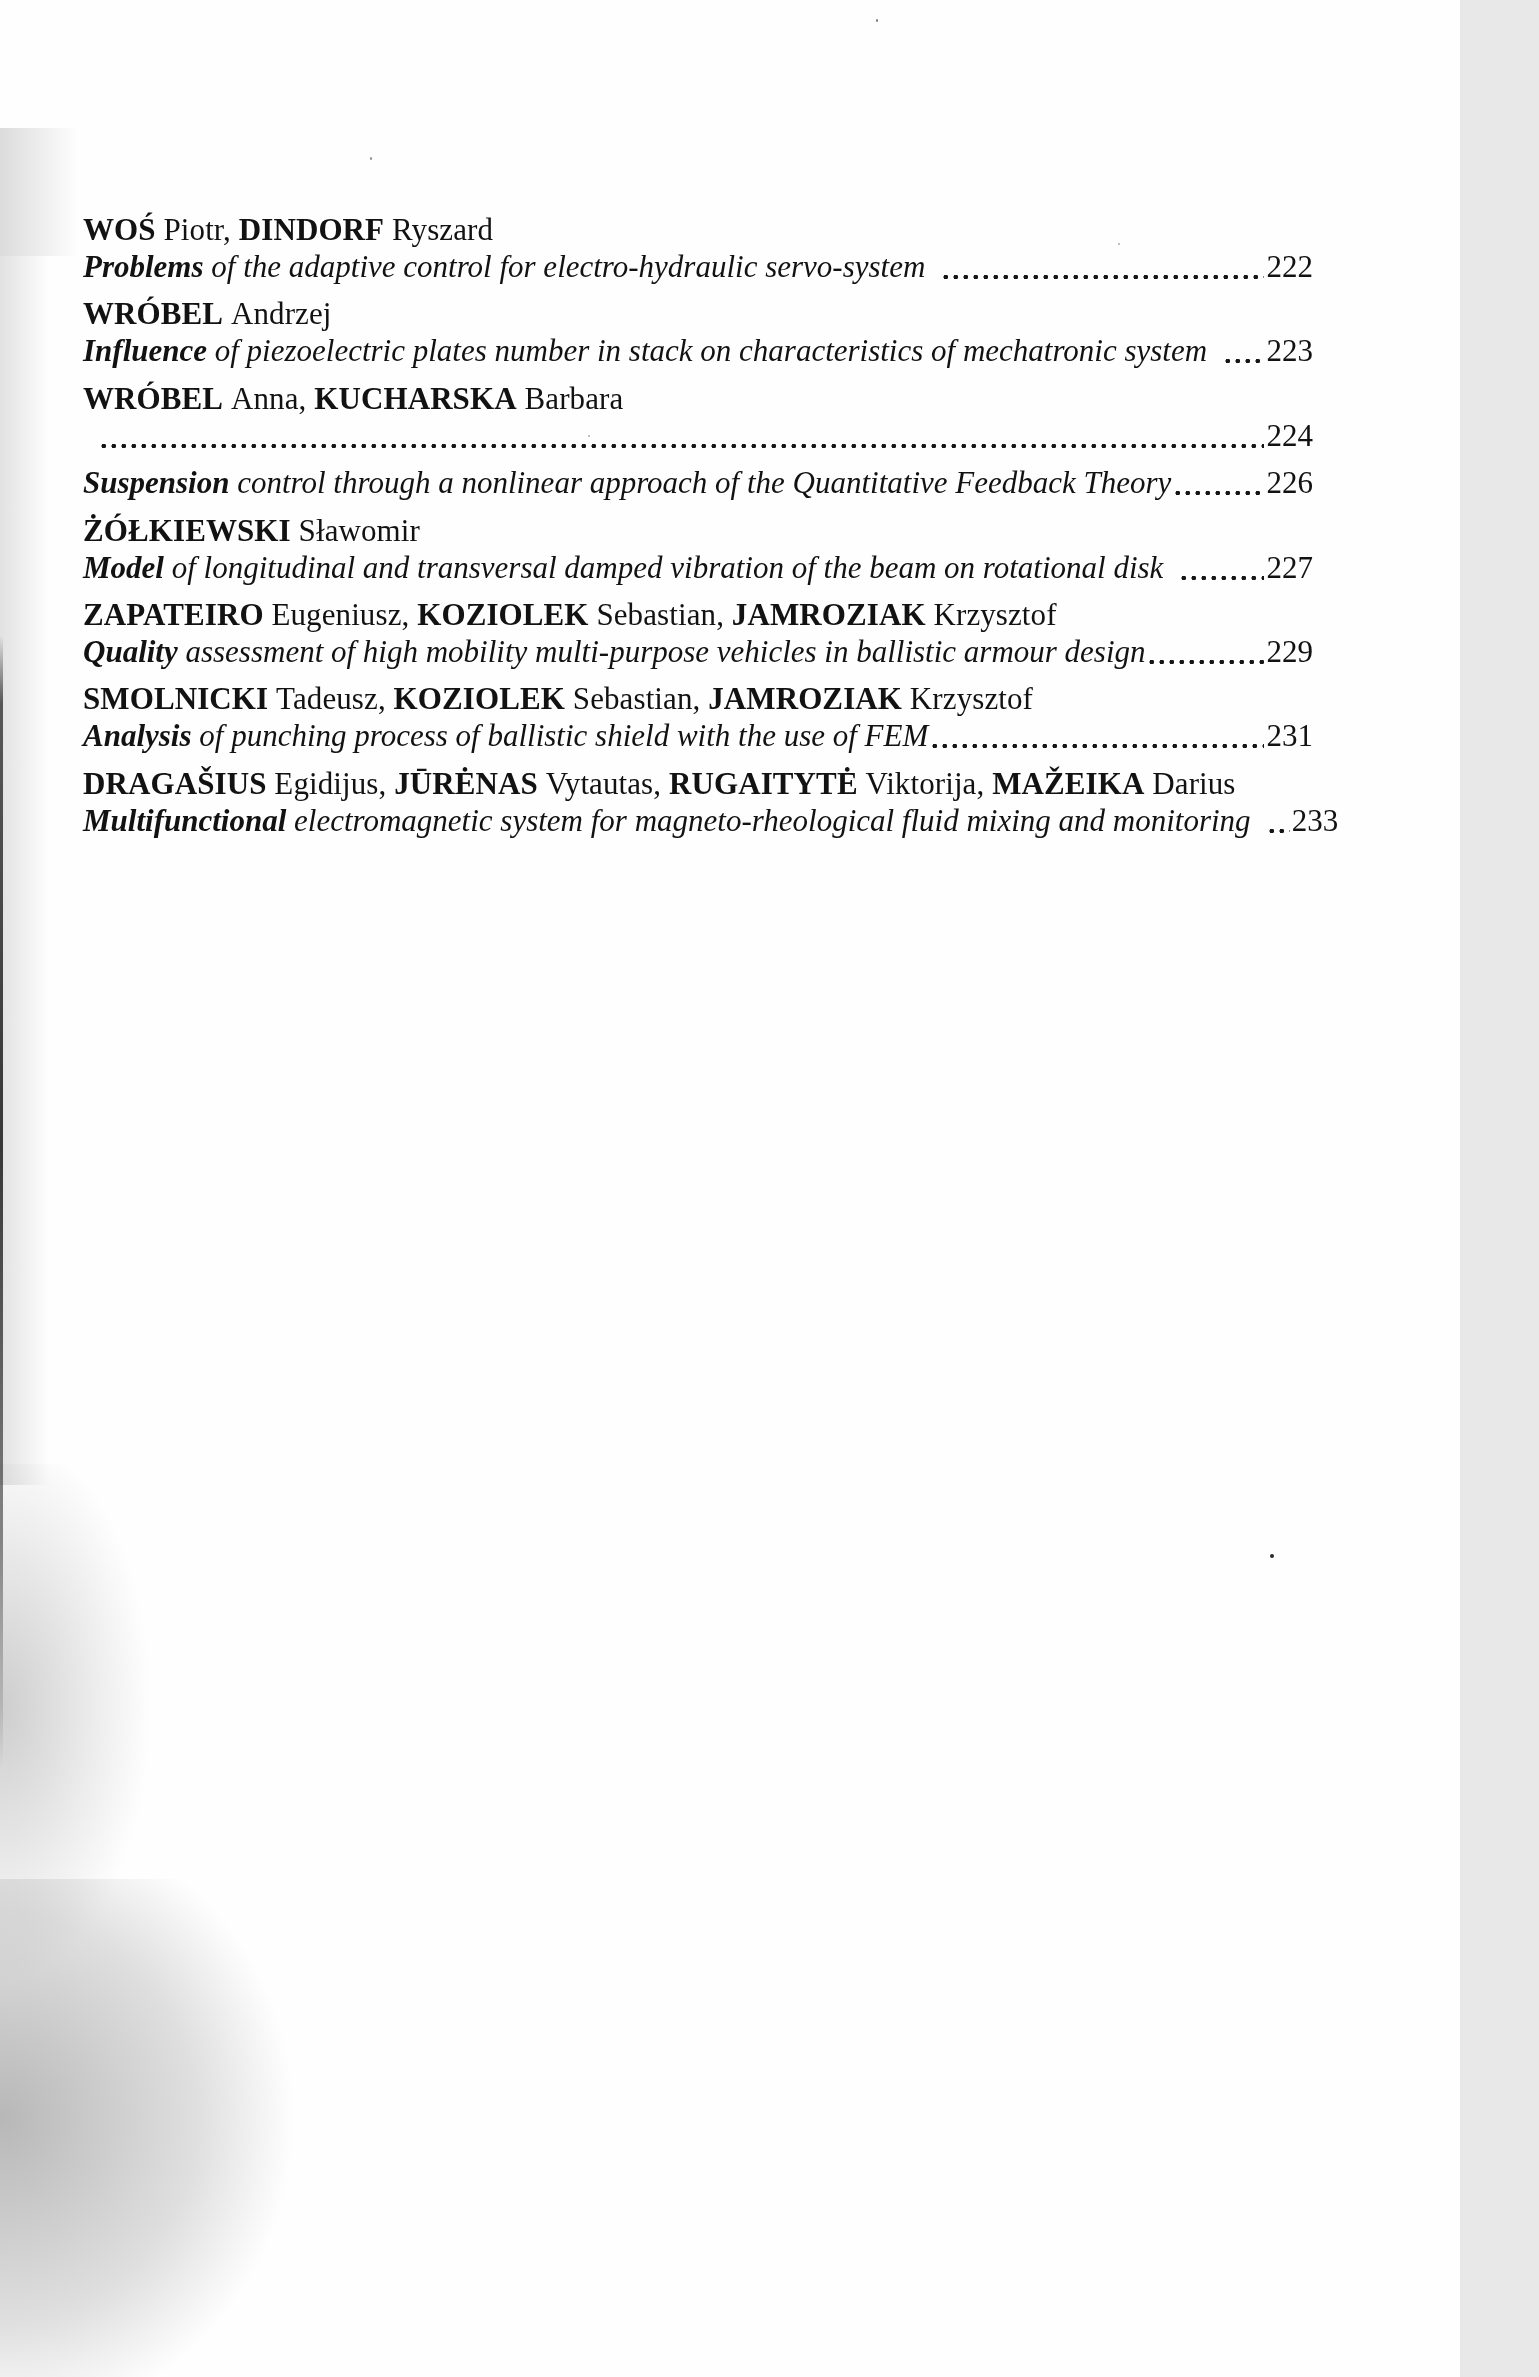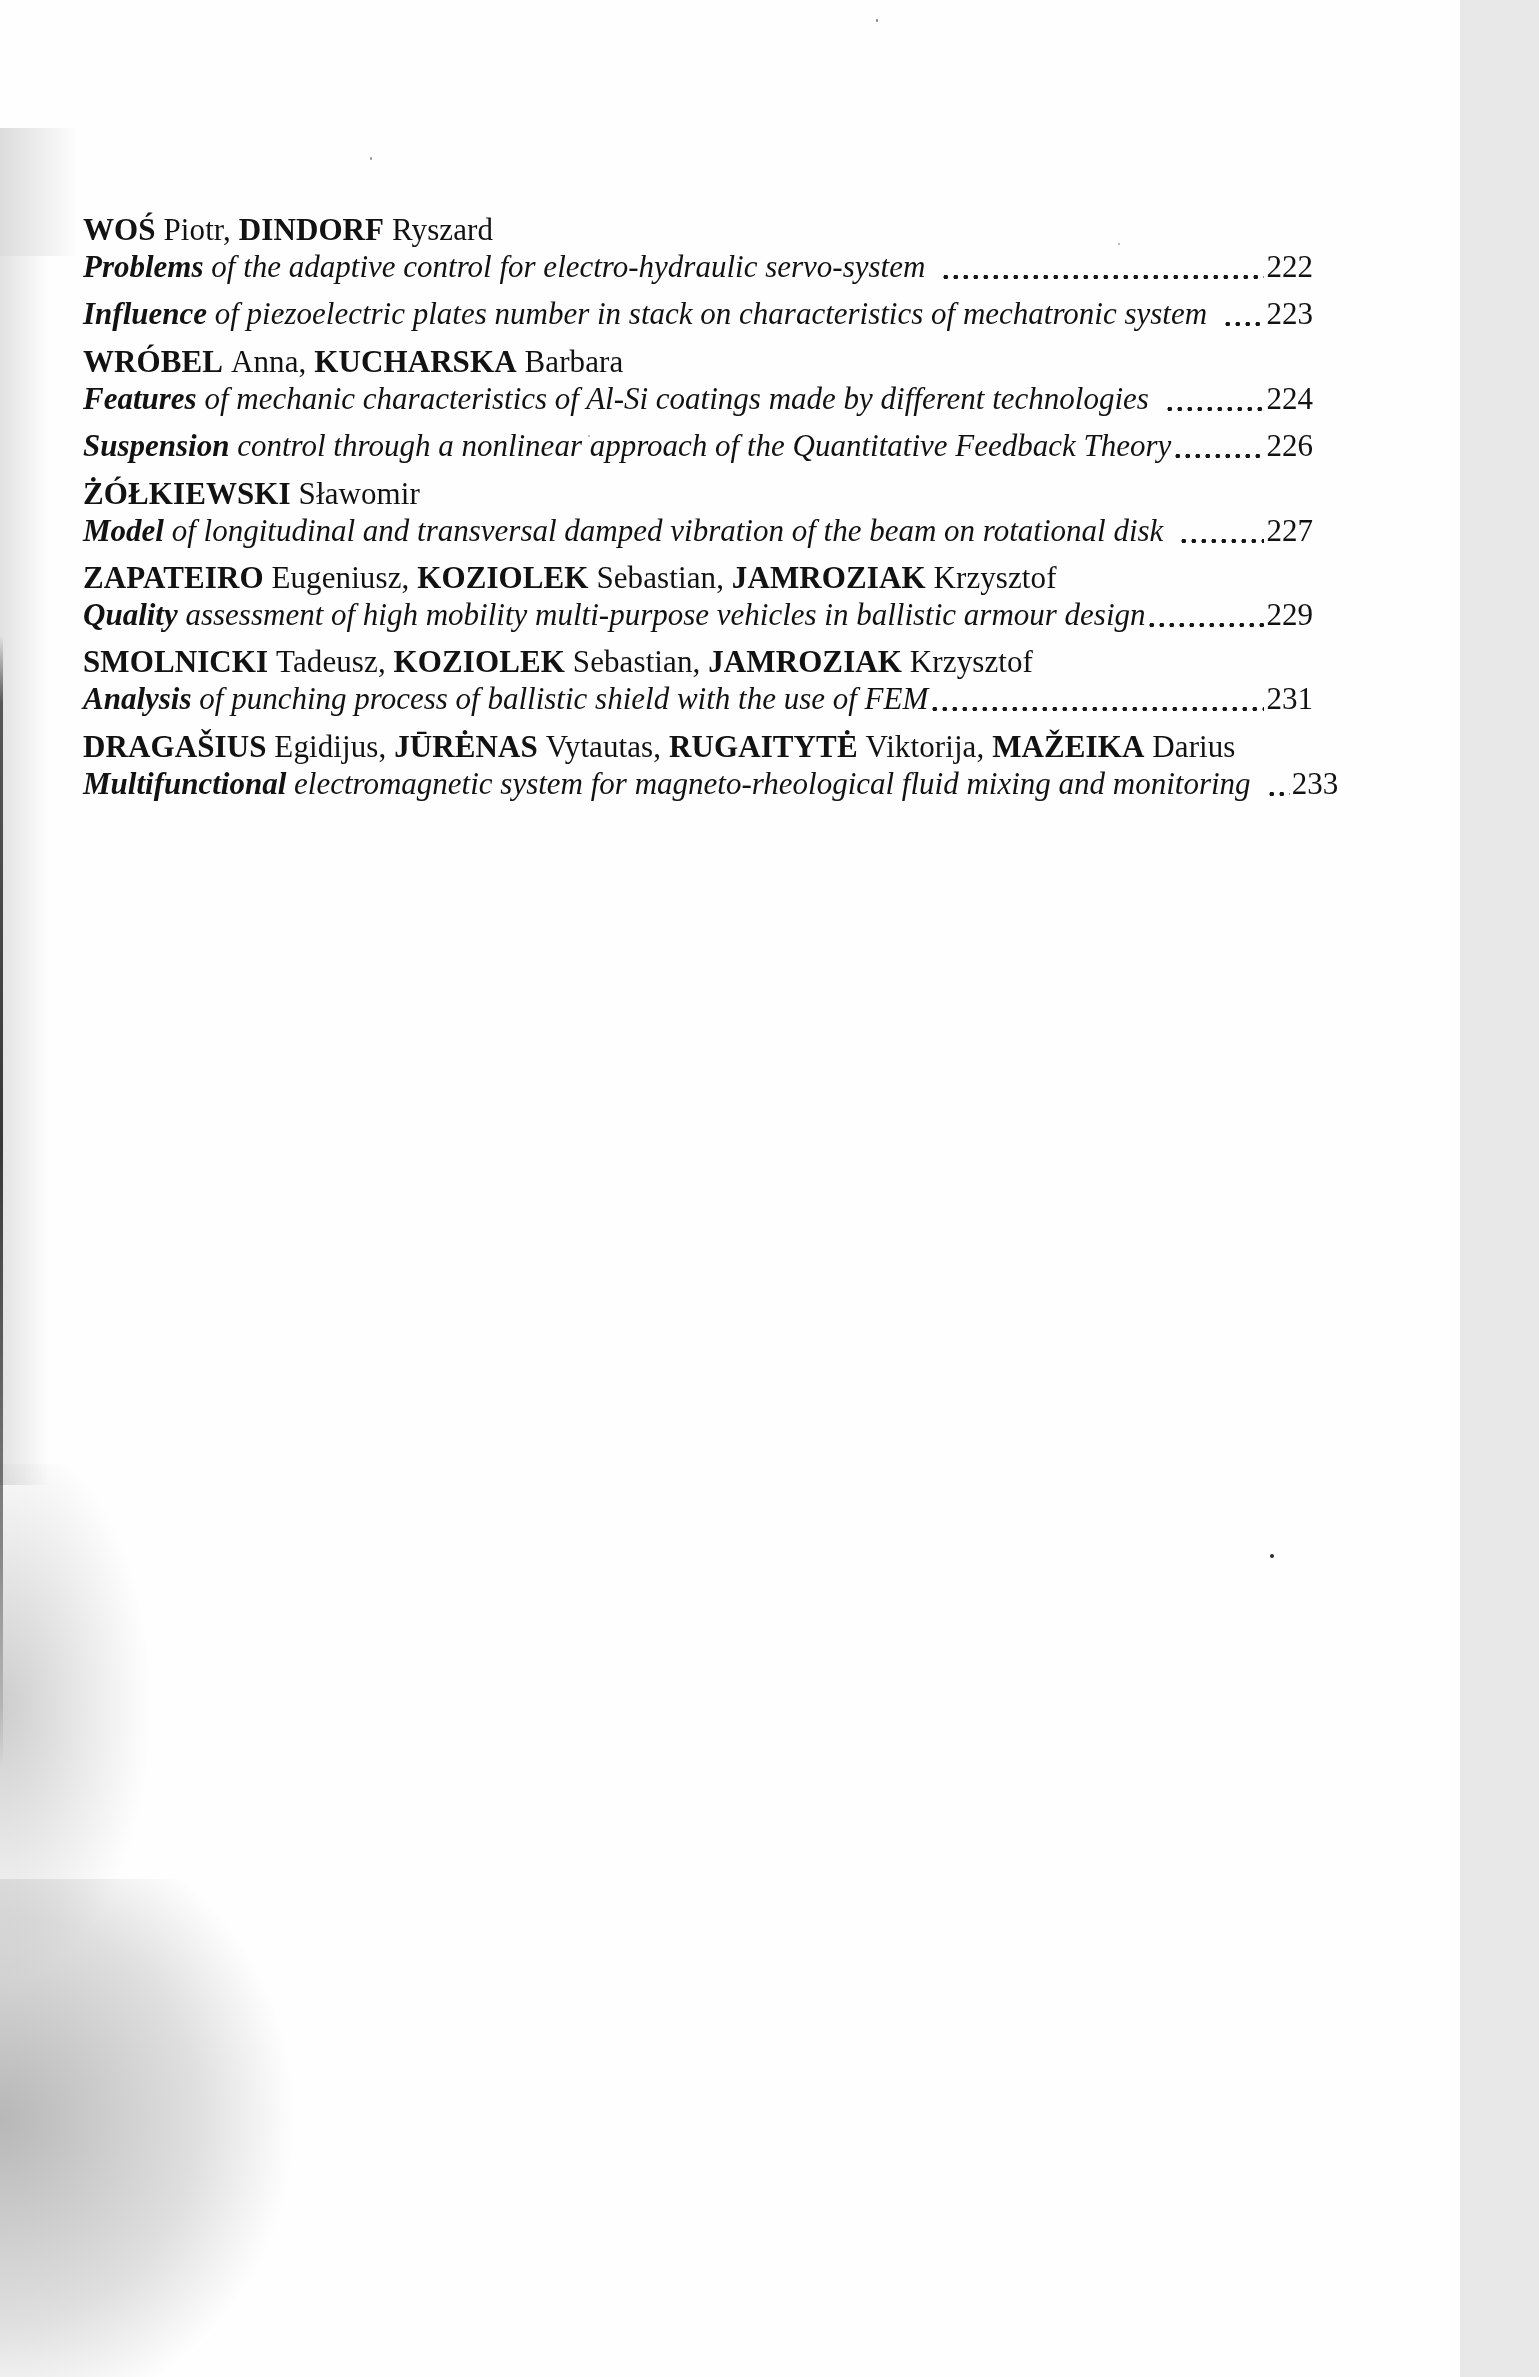--- a/index.html
+++ b/index.html
@@ -114,30 +114,30 @@
   <div class="toc">
       <div class="entry">
     <div class="author-line"><span class="surname">WOŚ</span><span class="given">&nbsp;Piotr</span>, <span class="surname">DINDORF</span><span class="given">&nbsp;Ryszard</span></div>
     <div class="title-line">
       <span class="title-text"><span class="title-first">Problems</span><span class="title-rest">&nbsp;of the adaptive control for electro-hydraulic servo-system</span></span>
       <span class="leader"></span>
       <span class="page-num">222</span>
     </div>
   </div>
       <div class="entry">
+    <div class="author-line"><span class="surname">WRÓBEL</span><span class="given">&nbsp;Andrzej</span></div>
     <div class="title-line">
       <span class="title-text"><span class="title-first">Influence</span><span class="title-rest">&nbsp;of piezoelectric plates number in stack on characteristics of mechatronic system</span></span>
       <span class="leader"></span>
       <span class="page-num">223</span>
     </div>
   </div>
       <div class="entry">
     <div class="author-line"><span class="surname">WRÓBEL</span><span class="given">&nbsp;Anna</span>, <span class="surname">KUCHARSKA</span><span class="given">&nbsp;Barbara</span></div>
     <div class="title-line">
-      <span class="title-text"><span class="title-first">Features</span><span class="title-rest">&nbsp;of mechanic characteristics of Al-Si coatings made by different technologies</span></span>
       <span class="leader"></span>
       <span class="page-num">224</span>
     </div>
   </div>
       <div class="entry">
     <div class="title-line">
       <span class="title-text"><span class="title-first">Suspension</span><span class="title-rest">&nbsp;control through a nonlinear approach of the Quantitative Feedback Theory</span></span>
       <span class="leader tight"></span>
       <span class="page-num">226</span>
     </div>

